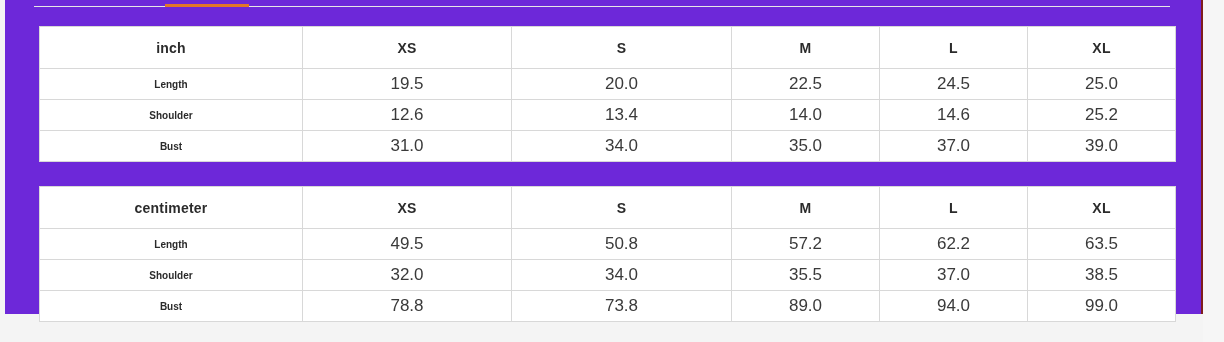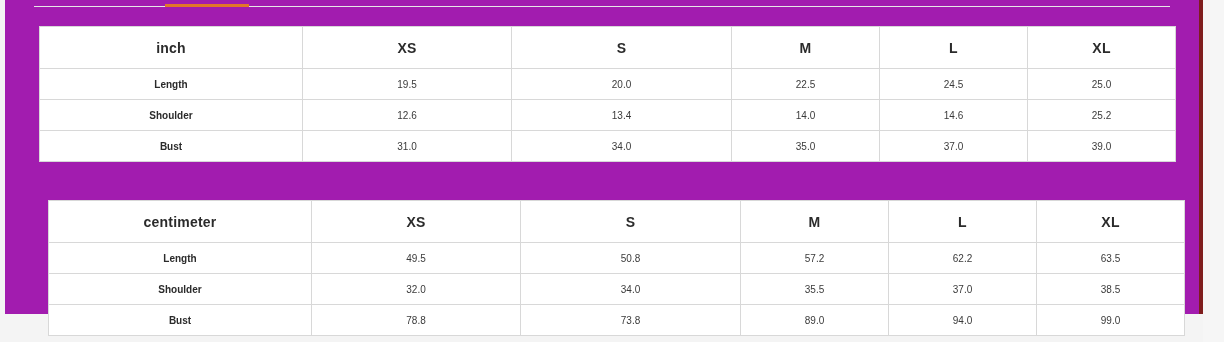--- a/index.html
+++ b/index.html
@@ -23,22 +23,22 @@
     background: #f4f4f4;
   }
 
   
   .content-pane {
     position: absolute;
     left: 5px;
     top: 0;
     width: 1198px;
     height: 314px;
-    background: #a21caf;
-    border-right: 4px solid #7f1d1d;
+    background: #6d28d9;
+    border-right: 2px solid #7f1d1d;
   }
 
   
   .left-gutter {
     position: absolute;
     left: 0; top: 0;
     width: 5px; height: 342px;
     background: #f4f4f4;
   }
   .right-gutter {
@@ -75,21 +75,21 @@
   }
 
   
   .size-table {
     position: absolute;
     border-collapse: collapse;
     table-layout: fixed;
     background: #ffffff;
   }
   #table-inch { left: 34px; top: 26px; width: 1136px; }
-  #table-cm   { left: 34px; top: 200px; width: 1136px; margin-left: 9px; }
+  #table-cm   { left: 34px; top: 186px; width: 1136px; }
 
   .size-table col.c-label { width: 263px; }
   .size-table col.c-xs    { width: 209px; }
   .size-table col.c-s     { width: 220px; }
   .size-table col.c-m     { width: 148px; }
   .size-table col.c-l     { width: 148px; }
   .size-table col.c-xl    { width: 148px; }
 
   .size-table th,
   .size-table td {
@@ -102,21 +102,21 @@
 
   .size-table thead th {
     height: 42px;
     font-size: 14px;
     font-weight: bold;
     letter-spacing: 0.2px;
   }
 
   .size-table tbody td {
     height: 31px;
-    font-size: 10px;
+    font-size: 17px;
     font-weight: normal;
     color: #3a3a3a;
   }
 
   .size-table tbody td.row-label {
     font-weight: bold;
     color: #2b2b2b;
     font-size: 10px;
   }
 </style>

